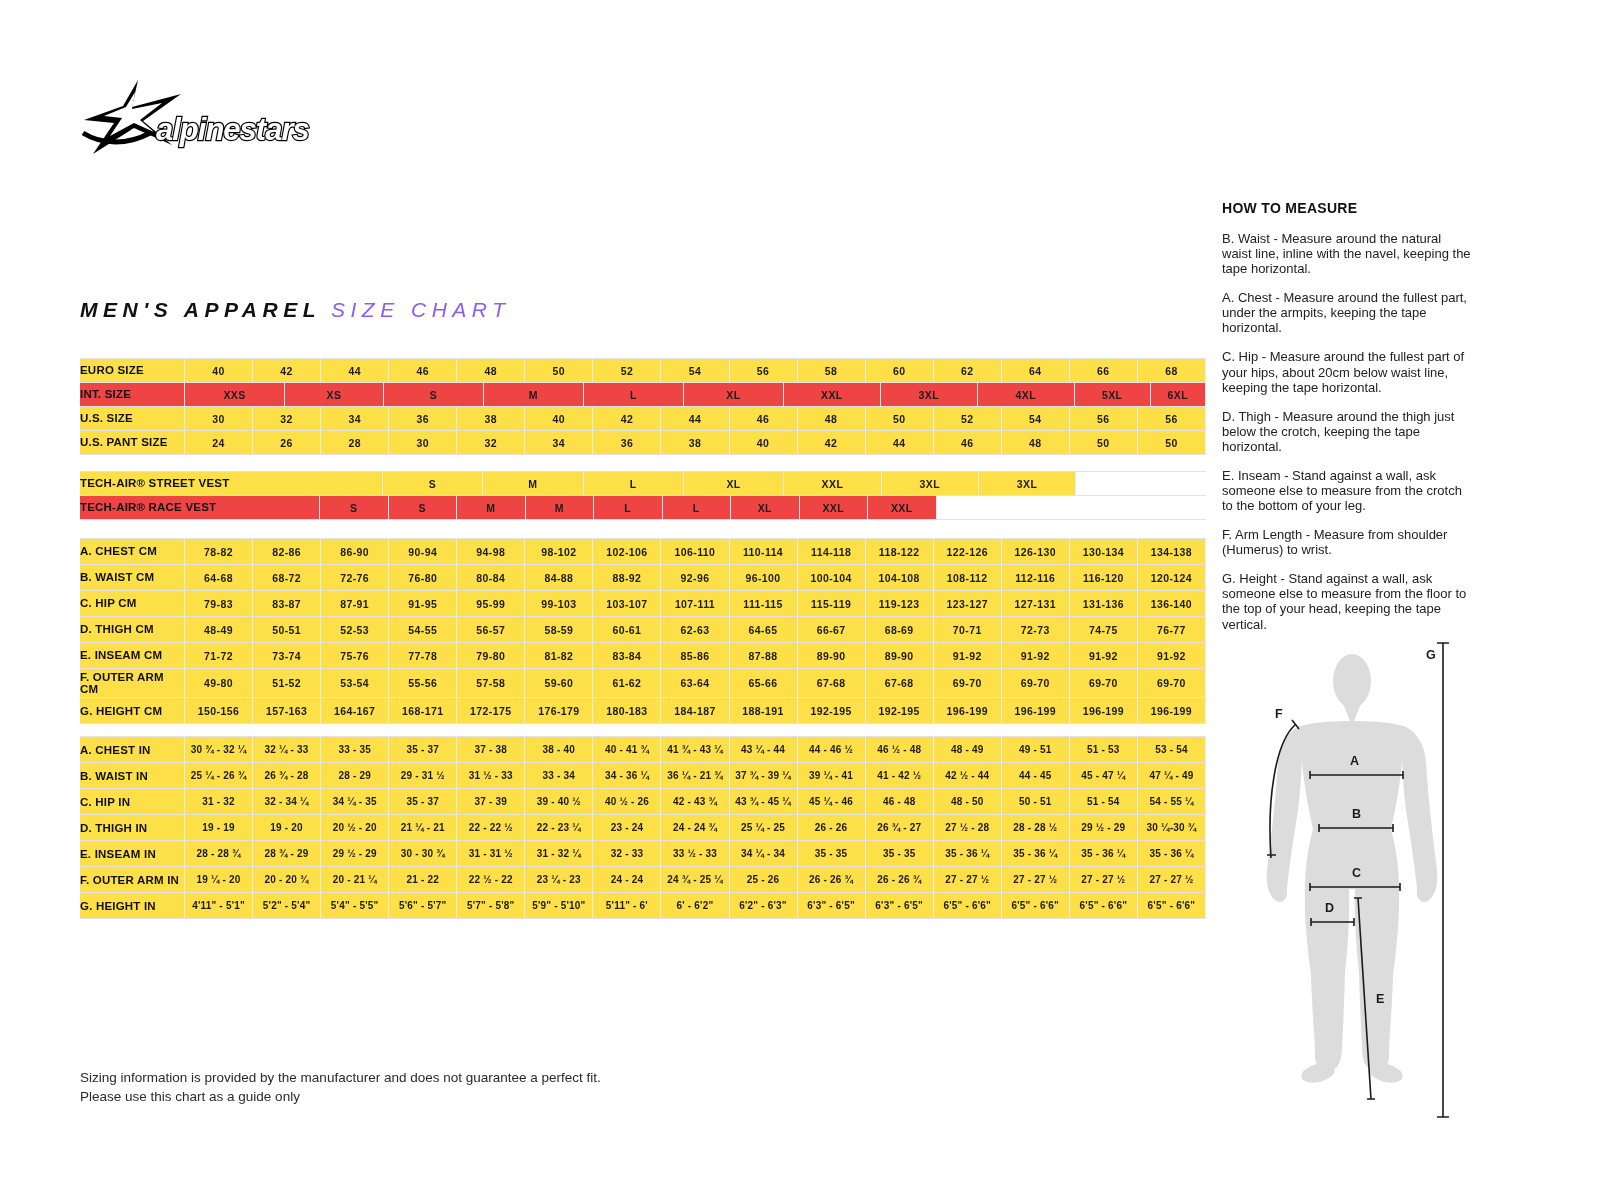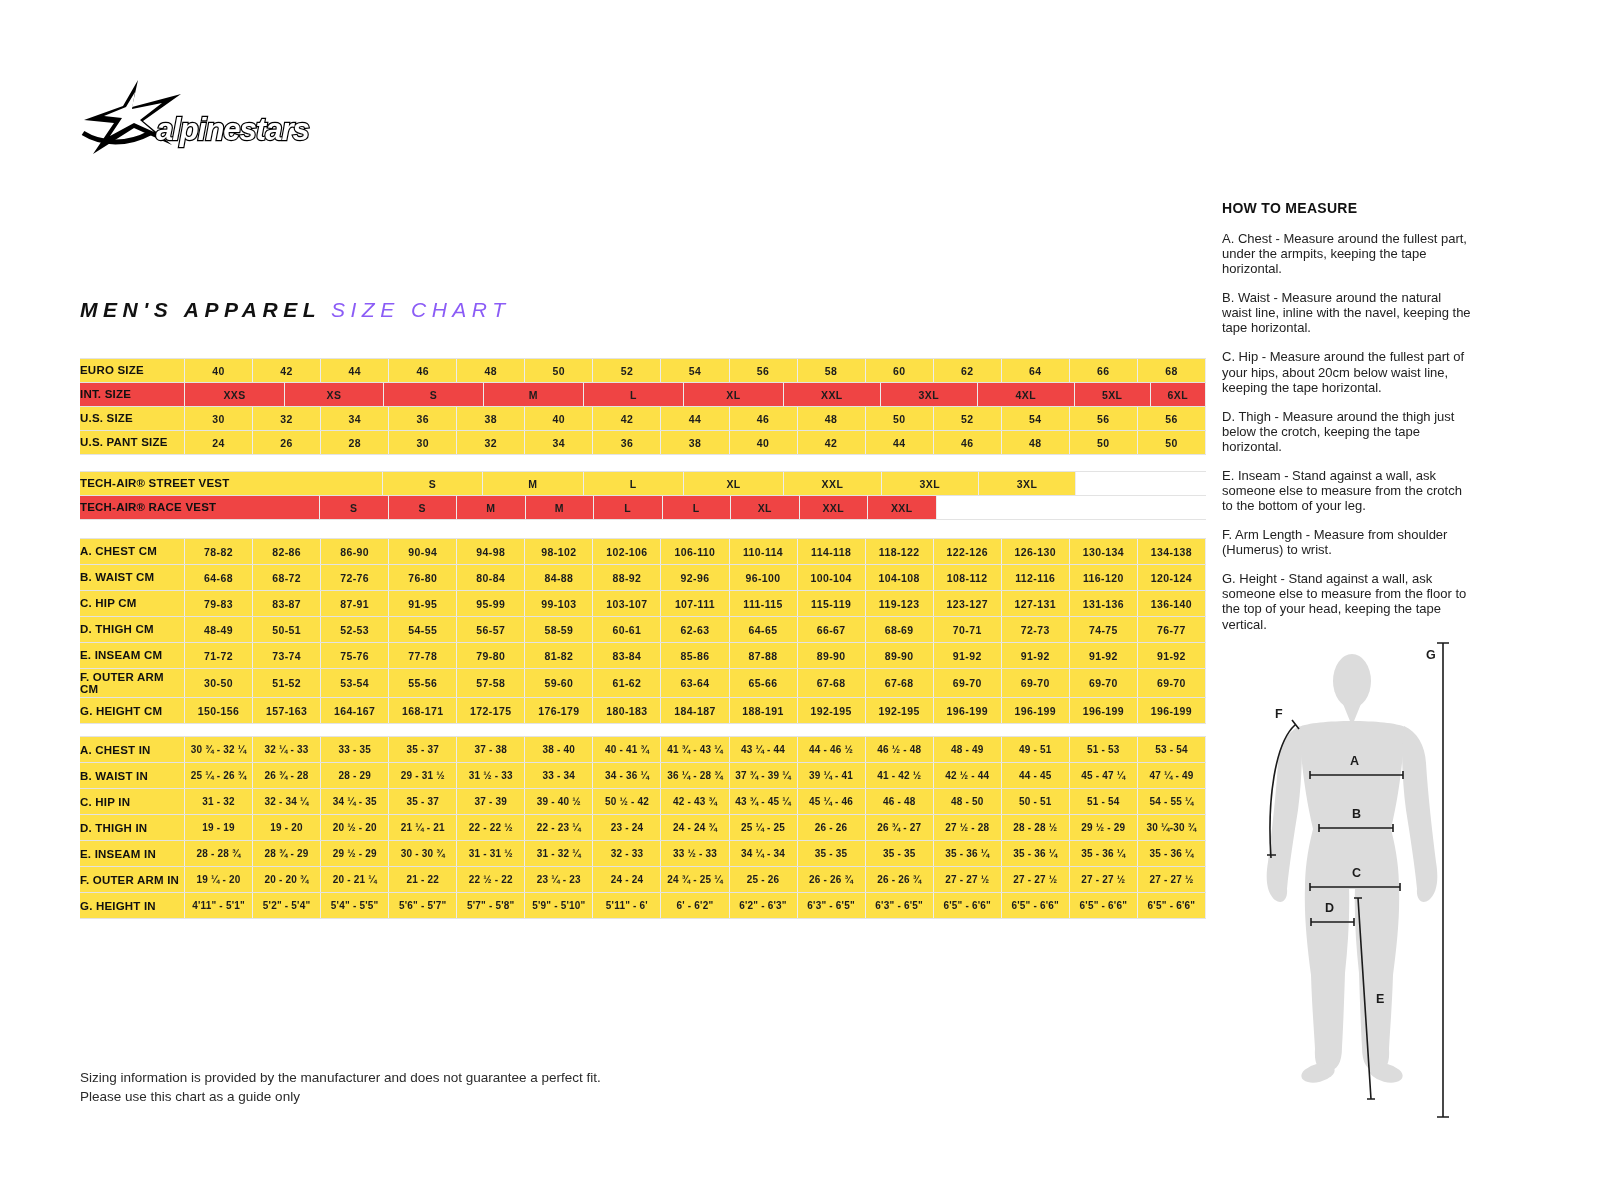--- a/index.html
+++ b/index.html
@@ -281,21 +281,21 @@
             <div class="tcell" style="width: 6.66667%;">89-90</div>
             <div class="tcell" style="width: 6.66667%;">91-92</div>
             <div class="tcell" style="width: 6.66667%;">91-92</div>
             <div class="tcell" style="width: 6.66667%;">91-92</div>
             <div class="tcell" style="width: 6.66667%;">91-92</div>
           </div>
         </div>
         <div class="trow mrow">
           <div class="tlabel">F. OUTER ARM CM</div>
           <div class="tcells">
-            <div class="tcell" style="width: 6.66667%;">30-50</div>
+            <div class="tcell" style="width: 6.66667%;">49-80</div>
             <div class="tcell" style="width: 6.66667%;">51-52</div>
             <div class="tcell" style="width: 6.66667%;">53-54</div>
             <div class="tcell" style="width: 6.66667%;">55-56</div>
             <div class="tcell" style="width: 6.66667%;">57-58</div>
             <div class="tcell" style="width: 6.66667%;">59-60</div>
             <div class="tcell" style="width: 6.66667%;">61-62</div>
             <div class="tcell" style="width: 6.66667%;">63-64</div>
             <div class="tcell" style="width: 6.66667%;">65-66</div>
             <div class="tcell" style="width: 6.66667%;">67-68</div>
             <div class="tcell" style="width: 6.66667%;">67-68</div>
@@ -350,40 +350,40 @@
         <div class="trow mrow">
           <div class="tlabel">B. WAIST IN</div>
           <div class="tcells">
             <div class="tcell" style="width: 6.66667%;">25 ¼ - 26 ¾</div>
             <div class="tcell" style="width: 6.66667%;">26 ¾ - 28</div>
             <div class="tcell" style="width: 6.66667%;">28 - 29</div>
             <div class="tcell" style="width: 6.66667%;">29 - 31 ½</div>
             <div class="tcell" style="width: 6.66667%;">31 ½ - 33</div>
             <div class="tcell" style="width: 6.66667%;">33 - 34</div>
             <div class="tcell" style="width: 6.66667%;">34 - 36 ¼</div>
-            <div class="tcell" style="width: 6.66667%;">36 ¼ - 28 ¾</div>
+            <div class="tcell" style="width: 6.66667%;">36 ¼ - 21 ¾</div>
             <div class="tcell" style="width: 6.66667%;">37 ¾ - 39 ¼</div>
             <div class="tcell" style="width: 6.66667%;">39 ¼ - 41</div>
             <div class="tcell" style="width: 6.66667%;">41 - 42 ½</div>
             <div class="tcell" style="width: 6.66667%;">42 ½ - 44</div>
             <div class="tcell" style="width: 6.66667%;">44 - 45</div>
             <div class="tcell" style="width: 6.66667%;">45 - 47 ¼</div>
             <div class="tcell" style="width: 6.66667%;">47 ¼ - 49</div>
           </div>
         </div>
         <div class="trow mrow">
           <div class="tlabel">C. HIP IN</div>
           <div class="tcells">
             <div class="tcell" style="width: 6.66667%;">31 - 32</div>
             <div class="tcell" style="width: 6.66667%;">32 - 34 ¼</div>
             <div class="tcell" style="width: 6.66667%;">34 ¼ - 35</div>
             <div class="tcell" style="width: 6.66667%;">35 - 37</div>
             <div class="tcell" style="width: 6.66667%;">37 - 39</div>
             <div class="tcell" style="width: 6.66667%;">39 - 40 ½</div>
-            <div class="tcell" style="width: 6.66667%;">50 ½ - 42</div>
+            <div class="tcell" style="width: 6.66667%;">40 ½ - 26</div>
             <div class="tcell" style="width: 6.66667%;">42 - 43 ¾</div>
             <div class="tcell" style="width: 6.66667%;">43 ¾ - 45 ¼</div>
             <div class="tcell" style="width: 6.66667%;">45 ¼ - 46</div>
             <div class="tcell" style="width: 6.66667%;">46 - 48</div>
             <div class="tcell" style="width: 6.66667%;">48 - 50</div>
             <div class="tcell" style="width: 6.66667%;">50 - 51</div>
             <div class="tcell" style="width: 6.66667%;">51 - 54</div>
             <div class="tcell" style="width: 6.66667%;">54 - 55 ¼</div>
           </div>
         </div>
@@ -466,22 +466,22 @@
             <div class="tcell" style="width: 6.66667%;">6'5" - 6'6"</div>
             <div class="tcell" style="width: 6.66667%;">6'5" - 6'6"</div>
           </div>
         </div>
       </div>
     </div>
 
   <div class="howto">
     <div class="howto-h">HOW TO MEASURE</div>
     <div id="howto-items">
+        <p class="howto-p">B. Waist - Measure around the natural waist line, inline with the navel, keeping the tape horizontal.</p>
         <p class="howto-p">A. Chest - Measure around the fullest part, under the armpits, keeping the tape horizontal.</p>
-        <p class="howto-p">B. Waist - Measure around the natural waist line, inline with the navel, keeping the tape horizontal.</p>
         <p class="howto-p">C. Hip - Measure around the fullest part of your hips, about 20cm below waist line, keeping the tape horizontal.</p>
         <p class="howto-p">D. Thigh - Measure around the thigh just below the crotch, keeping the tape horizontal.</p>
         <p class="howto-p">E. Inseam - Stand against a wall, ask someone else to measure from the crotch to the bottom of your leg.</p>
         <p class="howto-p">F. Arm Length - Measure from shoulder (Humerus) to wrist.</p>
         <p class="howto-p">G. Height - Stand against a wall, ask someone else to measure from the floor to the top of your head, keeping the tape vertical.</p>
       </div>
   </div>
 
   <svg class="figure" width="340" height="510" viewBox="0 0 340 510" aria-hidden="true">
     <g fill="#dcdcdc">

